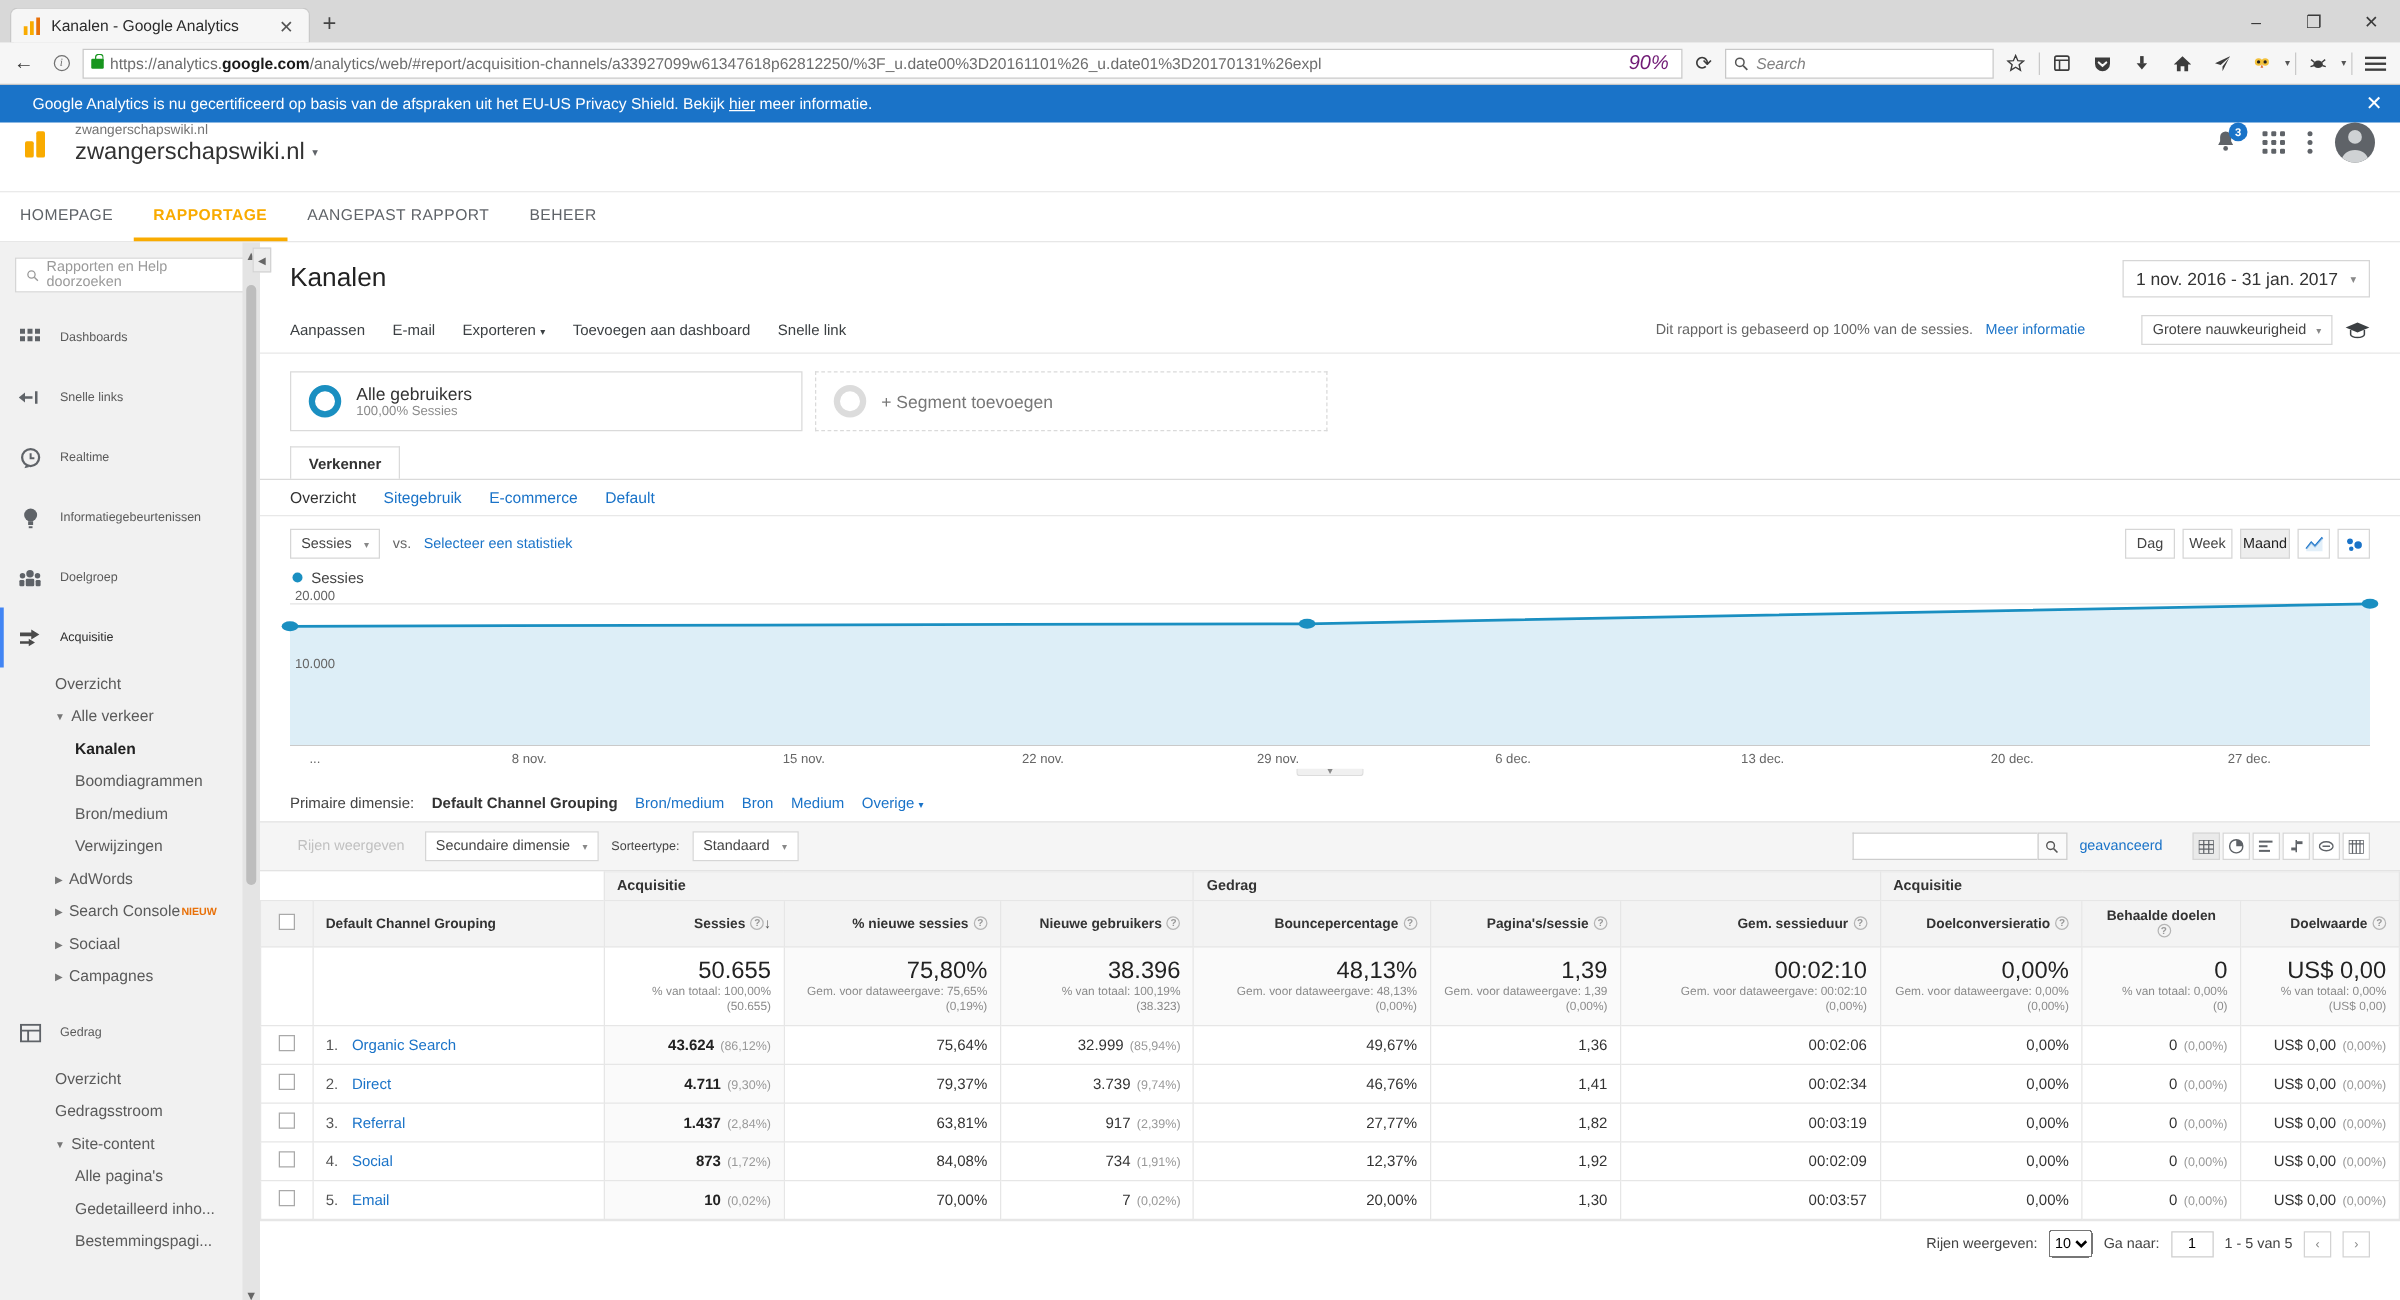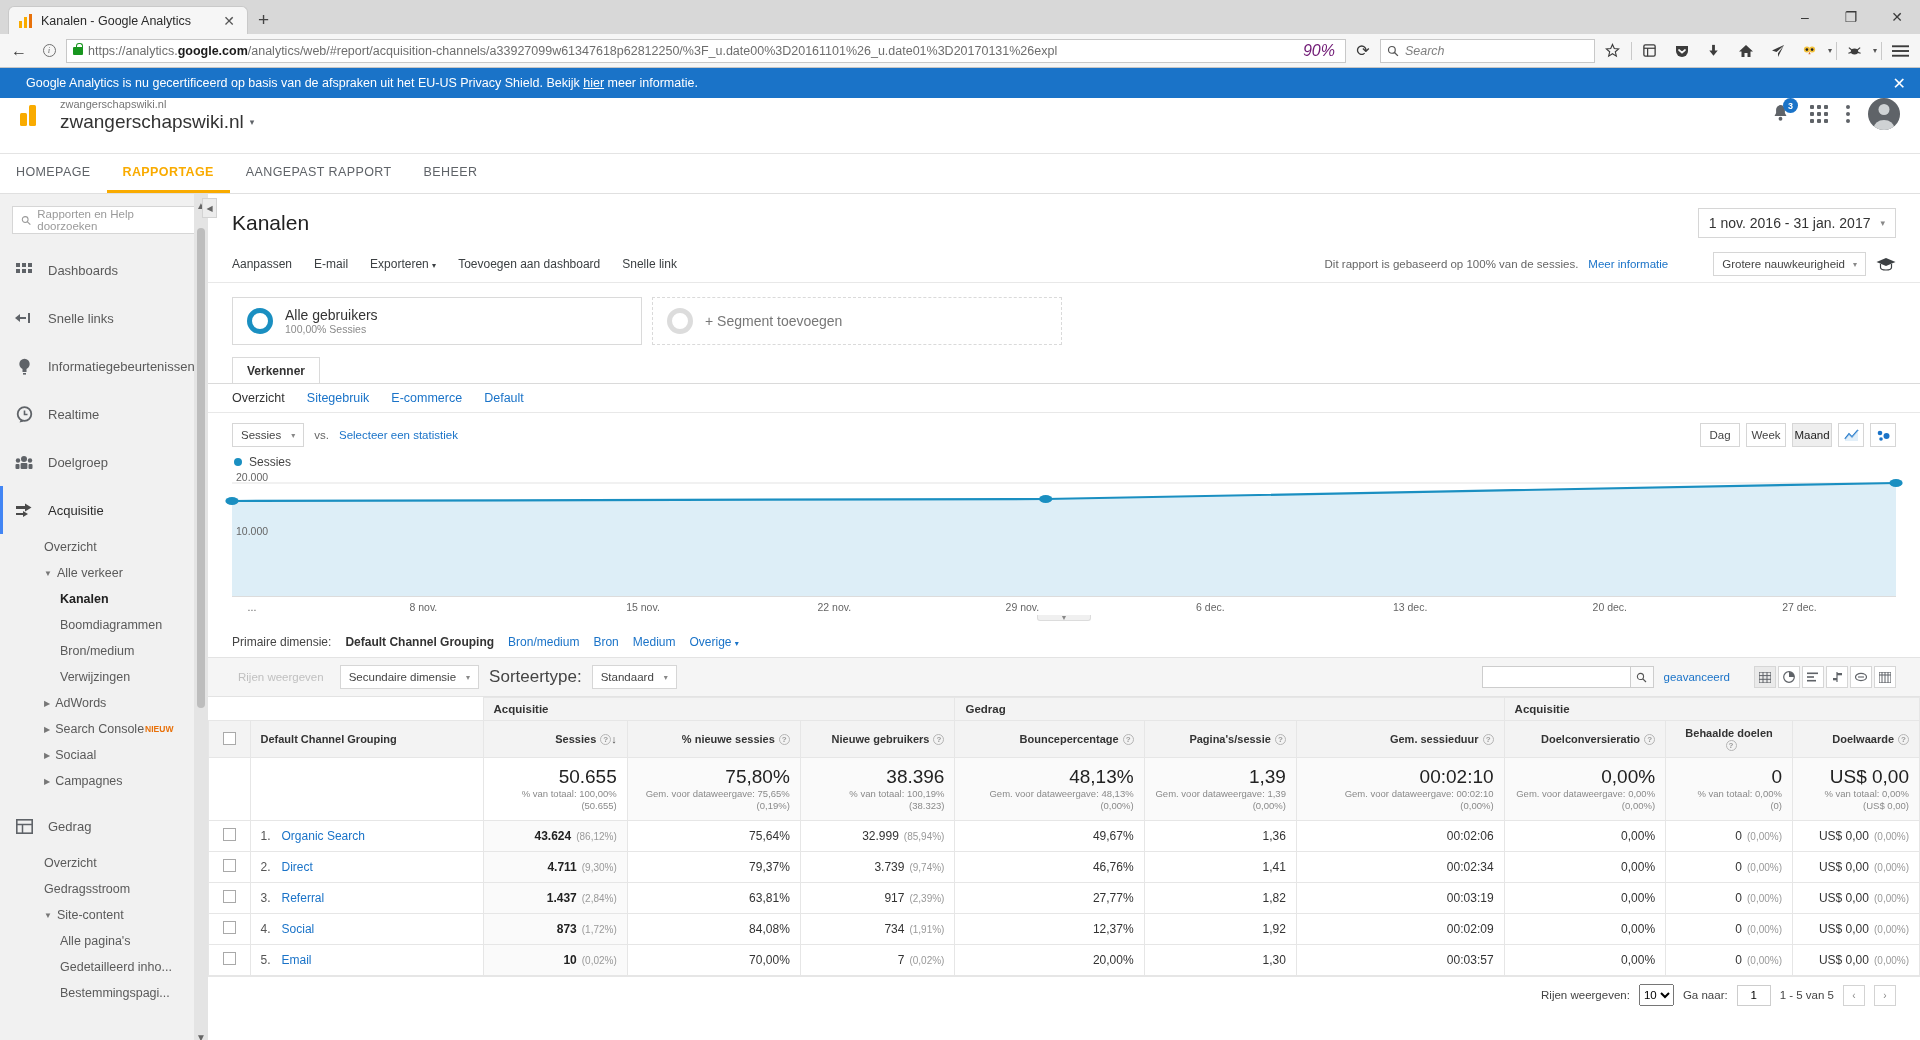--- a/index.html
+++ b/index.html
@@ -126,21 +126,21 @@
     display:flex; flex-direction: column; }
   .side-search-wrap { padding: 12px 12px 8px 12px; }
   .side-search {
     height: 28px; background: #fff; border: 1px solid #d6d6d6; display: flex;
     align-items: center; gap: 6px; padding: 0 8px;
   }
   .side-search span { font-size: 11.5px; color: #9a9a9a; }
   .side-scroll { flex: 1; overflow: hidden; position: relative; padding-top: 4px; }
   .side-item {
     display: flex; align-items: center; height: 48px; padding-left: 14px; gap: 14px;
-    font-size: 13px; color: #5a5a5a; position: relative;
+    font-size: 10px; color: #5a5a5a; position: relative;
   }
   .side-item.sel { color: #2c2c2c; }
   .side-item.sel::before {
     content:""; position:absolute; left:0; top:0; bottom:0; width:3px; background:#4285f4;
   }
   .side-ico { width: 20px; height: 20px; flex: none; display:flex; align-items:center; justify-content:center; }
   .side-sub { padding-left: 48px; height: 26px; display: flex; align-items: center;
     font-size: 12.5px; color: #5a5a5a; }
   .side-sub.group { padding-left: 44px; }
   .side-sub.bold { font-weight: bold; color: #212121; }
@@ -494,37 +494,37 @@
           <svg width="18" height="14" viewBox="0 0 18 14">
               <polygon points="0,7 5,3 5,11" fill="#5f6368"></polygon>
               <rect x="5" y="6" width="6" height="2" fill="#5f6368"></rect>
               <rect x="13" y="2" width="2" height="10" fill="#5f6368"></rect>
             </svg>
         </span>
         <span>Snelle links</span>
       </div>
       <div class="side-item">
         <span class="side-ico">
+          <svg width="17" height="17" viewBox="0 0 17 17">
+              <circle cx="8.5" cy="8" r="6.8" fill="none" stroke="#5f6368" stroke-width="1.8"></circle>
+              <path d="M8.5 4.5v4h3" fill="none" stroke="#5f6368" stroke-width="1.6"></path>
+              <path d="M5 13.5l-1.5 3 4-1z" fill="#5f6368"></path>
+            </svg>
+        </span>
+        <span>Realtime</span>
+      </div>
+      <div class="side-item">
+        <span class="side-ico">
           <svg width="13" height="17" viewBox="0 0 13 17">
               <circle cx="6.5" cy="6" r="5.2" fill="#5f6368"></circle>
               <rect x="4.5" y="11" width="4" height="3" fill="#5f6368"></rect>
               <rect x="5" y="15" width="3" height="1.6" fill="#5f6368"></rect>
             </svg>
         </span>
         <span>Informatiegebeurtenissen</span>
-      </div>
-      <div class="side-item">
-        <span class="side-ico">
-          <svg width="17" height="17" viewBox="0 0 17 17">
-              <circle cx="8.5" cy="8" r="6.8" fill="none" stroke="#5f6368" stroke-width="1.8"></circle>
-              <path d="M8.5 4.5v4h3" fill="none" stroke="#5f6368" stroke-width="1.6"></path>
-              <path d="M5 13.5l-1.5 3 4-1z" fill="#5f6368"></path>
-            </svg>
-        </span>
-        <span>Realtime</span>
       </div>
       <div class="side-item">
         <span class="side-ico">
           <svg width="18" height="15" viewBox="0 0 18 15">
               <circle cx="9" cy="4" r="3" fill="#5f6368"></circle>
               <circle cx="3" cy="5.5" r="2.2" fill="#5f6368"></circle>
               <circle cx="15" cy="5.5" r="2.2" fill="#5f6368"></circle>
               <rect x="5.6" y="8" width="6.8" height="6" rx="1" fill="#5f6368"></rect>
               <rect x="0.5" y="9" width="4" height="5" rx="1" fill="#5f6368"></rect>
               <rect x="13.5" y="9" width="4" height="5" rx="1" fill="#5f6368"></rect>
@@ -742,21 +742,21 @@
       <a href="#">Medium</a>
       <a href="#"><span>Overige</span> <span style="font-size:8px">▾</span></a>
     </div>
 
     <div class="tablebar">
       <span class="ghost">Rijen weergeven</span>
       <span class="drop">
         <span>Secundaire dimensie</span>
         <span style="font-size:8px;color:#888">▾</span>
       </span>
-      <span style="font-size:17px;color:#444">Sorteertype:</span>
+      <span style="font-size:10px;color:#444">Sorteertype:</span>
       <span class="drop">
         <span>Standaard</span>
         <span style="font-size:8px;color:#888">▾</span>
       </span>
       <div class="tbl-search">
         <input type="text" value="" style="">
         <span class="go">
           <svg width="11" height="11" viewBox="0 0 16 16">
               <circle cx="6.5" cy="6.5" r="4.5" fill="none" stroke="#555" stroke-width="1.6"></circle>
               <line x1="10" y1="10" x2="14.5" y2="14.5" stroke="#555" stroke-width="1.8"></line>

